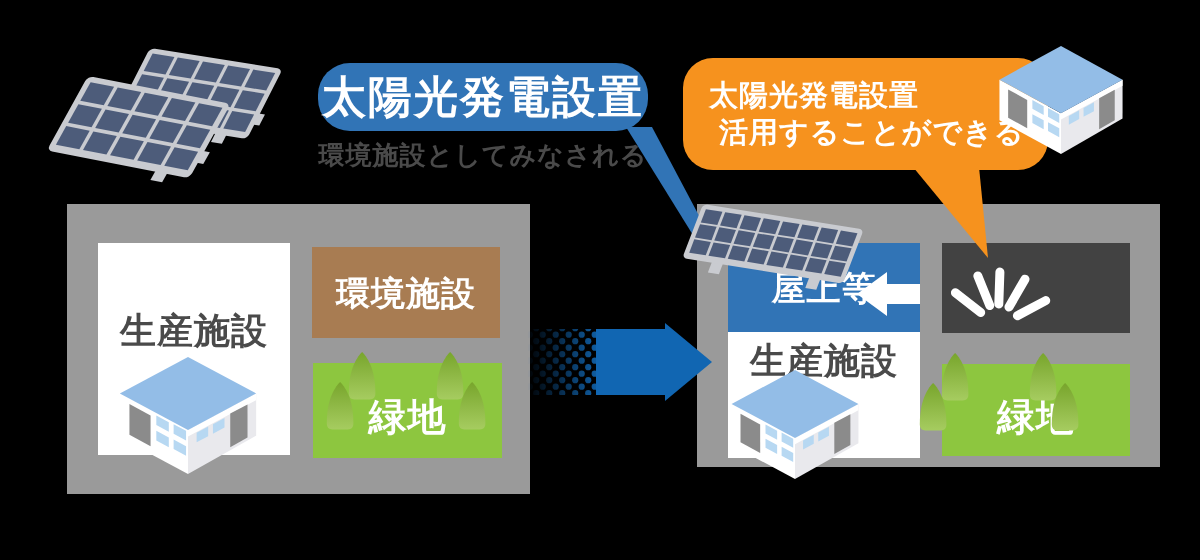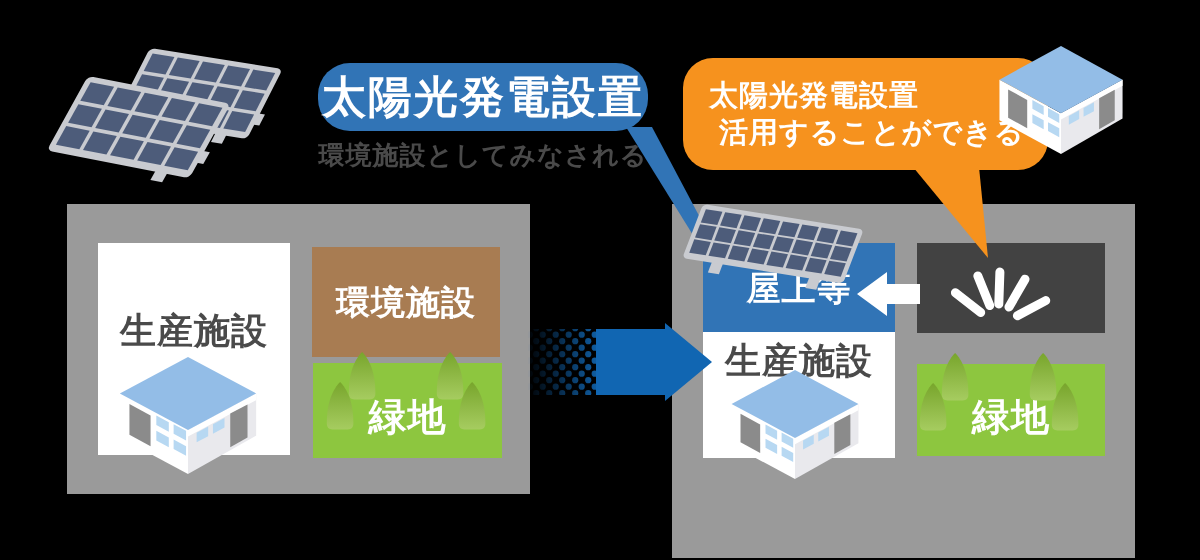--- a/index.html
+++ b/index.html
@@ -125,29 +125,29 @@
         <use href="#tree" transform="translate(30,8) scale(0.95)"></use>
         <use href="#tree" transform="translate(118,8) scale(0.95)"></use>
         <use href="#tree" transform="translate(8,38) scale(0.95)"></use>
         <use href="#tree" transform="translate(140,38) scale(0.95)"></use>
       </g>
     </defs>
   </svg>
 
   <div class="abs panel" style="left:67px;top:204px;width:463px;height:290px;">
     <div class="box box-white" style="left:31px;top:39px;width:192px;height:212px;"></div>
-    <div class="box box-brown" style="left:245px;top:43px;width:188px;height:110px;">
+    <div class="box box-brown" style="left:245px;top:43px;width:188px;height:91px;">
       <span class="lbl lbl-34">環境施設</span>
     </div>
     <div class="box box-green" style="left:246px;top:159px;width:189px;height:95px;"></div>
     <div class="prod-lbl lbl lbl-36 lbl-dark" style="left:31px;top:104px;width:192px;">生産施設</div>
     <div class="green-lbl lbl lbl-38" style="left:246px;top:190px;width:189px;">緑地</div>
   </div>
 
-  <div class="abs panel" style="left:672px;top:204px;width:463px;height:354px;">
+  <div class="abs panel" style="left:697px;top:204px;width:463px;height:263px;">
     <div class="box box-white" style="left:31px;top:128px;width:192px;height:126px;"></div>
     <div class="box box-blue" style="left:31px;top:39px;width:192px;height:89px;">
       <span class="lbl lbl-34">屋上等</span>
     </div>
     <div class="box box-dark" style="left:245px;top:39px;width:188px;height:90px;"></div>
     <div class="box box-green" style="left:245px;top:160px;width:188px;height:92px;"></div>
     <div class="prod-lbl lbl lbl-36 lbl-dark" style="left:31px;top:134px;width:192px;">生産施設</div>
     <div class="green-lbl lbl lbl-38" style="left:245px;top:190px;width:188px;">緑地</div>
   </div>
 

